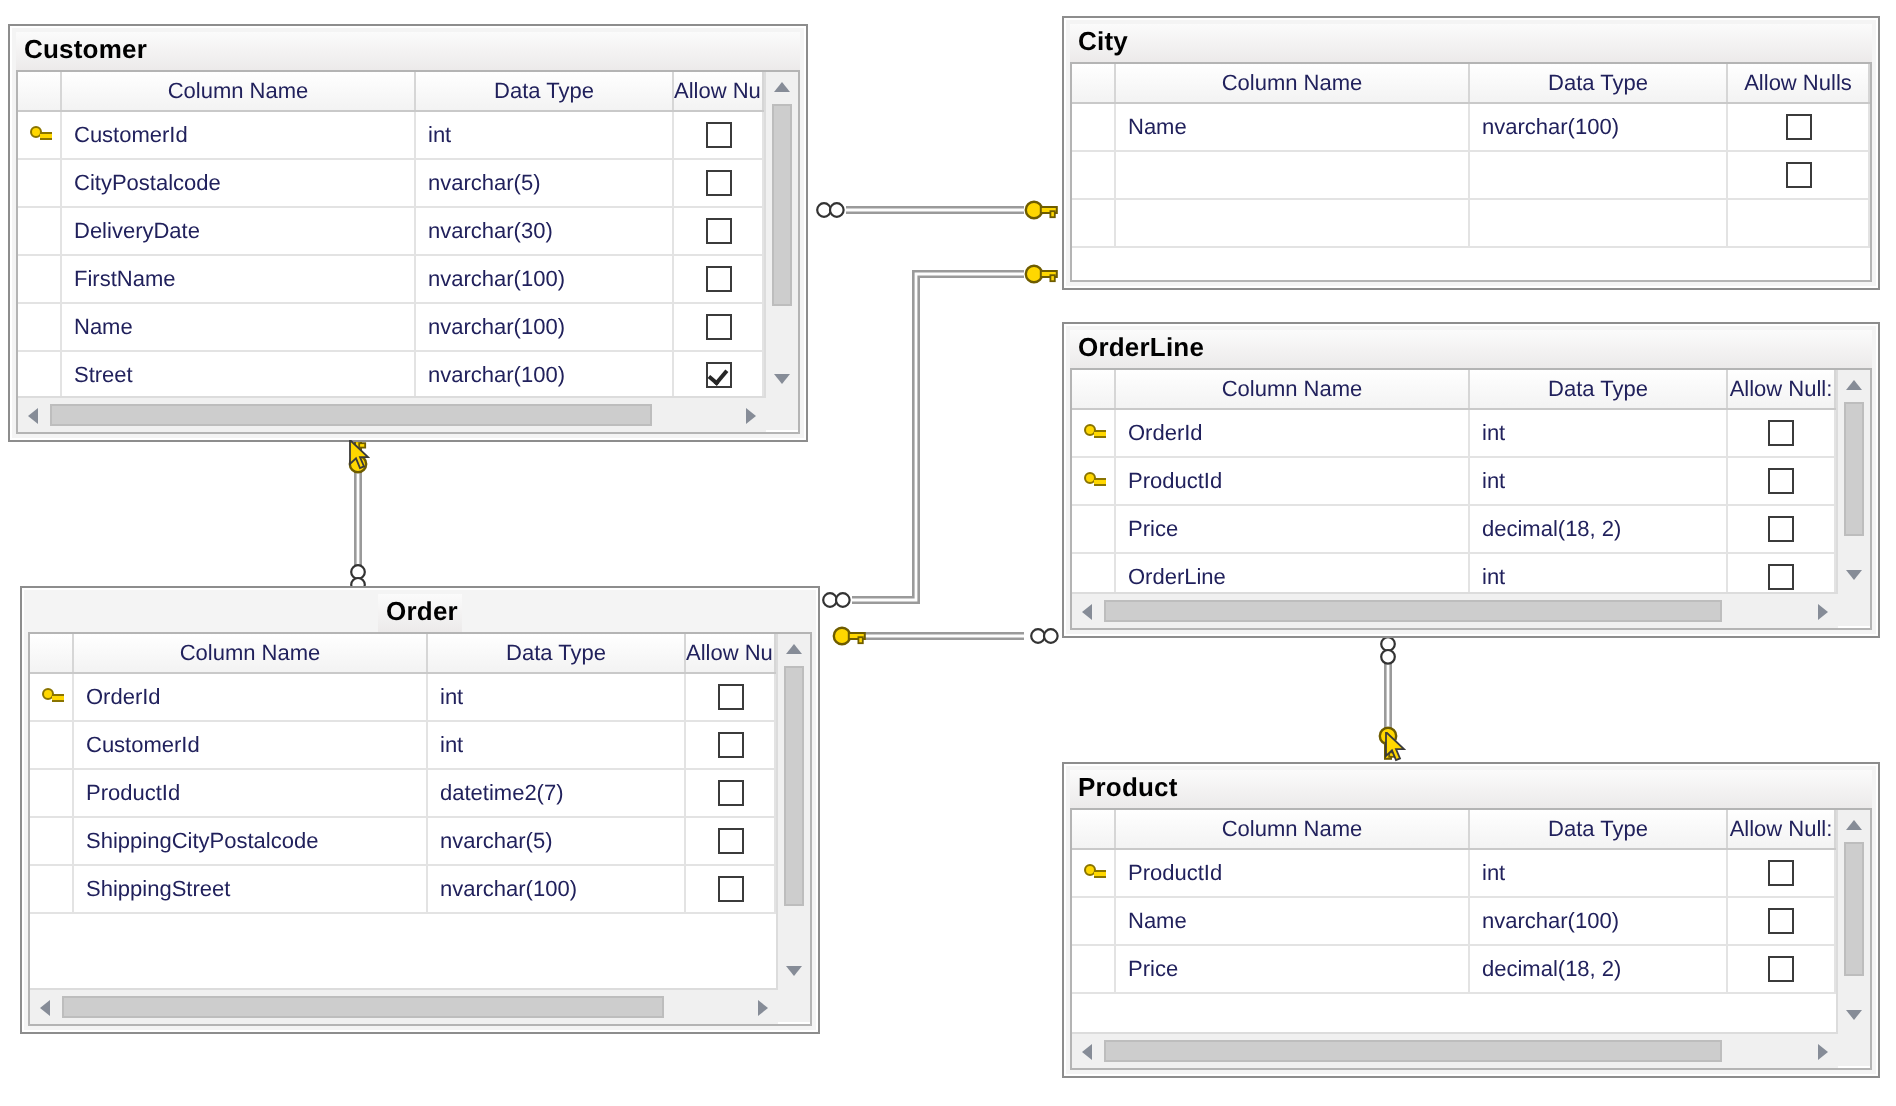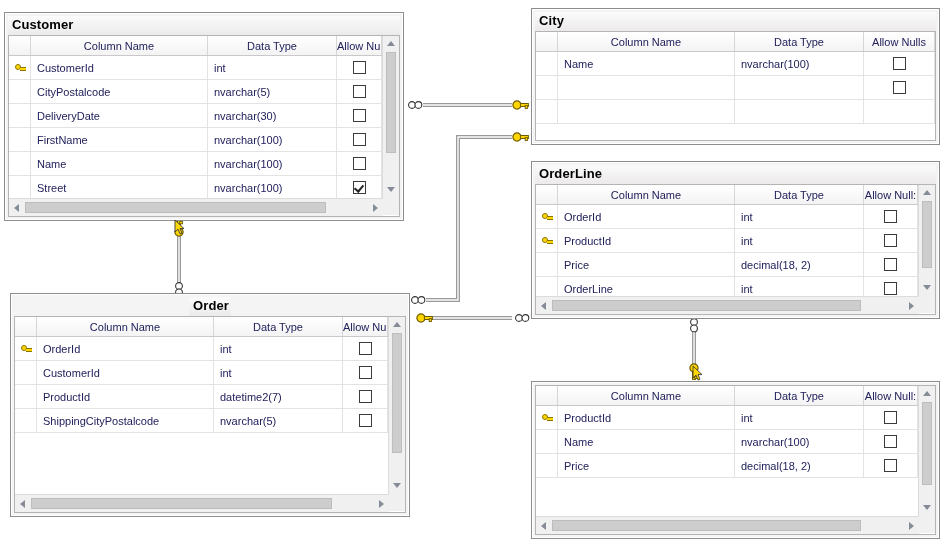--- a/index.html
+++ b/index.html
@@ -537,20 +537,26 @@
                     <td>ProductId</td>
                     <td>datetime2(7)</td>
                     <td class="nulls-cell"><span class="nulls-box"></span></td>
                   </tr>
                   <tr>
                     <td class="pk-cell"></td>
                     <td>ShippingCityPostalcode</td>
                     <td>nvarchar(5)</td>
                     <td class="nulls-cell"><span class="nulls-box"></span></td>
                   </tr>
+                  <tr>
+                    <td class="pk-cell"></td>
+                    <td>ShippingStreet</td>
+                    <td>nvarchar(100)</td>
+                    <td class="nulls-cell"><span class="nulls-box"></span></td>
+                  </tr>
                 </tbody>
               </table>
             </div>
             <div class="vscroll">
               <div class="sb-arrow up"></div>
               <div class="sb-track">
                 <div class="sb-thumb" style="height: 83%; margin-top: 0%;"></div>
               </div>
               <div class="sb-arrow down"></div>
             </div>
@@ -561,20 +567,21 @@
               <div class="sb-track">
                 <div class="sb-thumb" style="width: 88%;"></div>
               </div>
               <div class="sb-arrow right"></div>
             </div>
             <div class="scroll-corner"></div>
           </div>
         </div>
       </div>
       <div class="entity" style="left: 531px; top: 381px; width: 409px; height: 158px;">
+        <div class="entity-title">Product</div>
         <div class="grid-wrap">
           <div class="grid-body">
             <div class="grid-cols">
               <table class="cols">
                 <thead>
                   <tr>
                     <th class="pk-head"></th>
                     <th style="width: 176px;">Column Name</th>
                     <th style="width: 128px;">Data Type</th>
                     <th class="nulls-head">Allow Null:</th>

